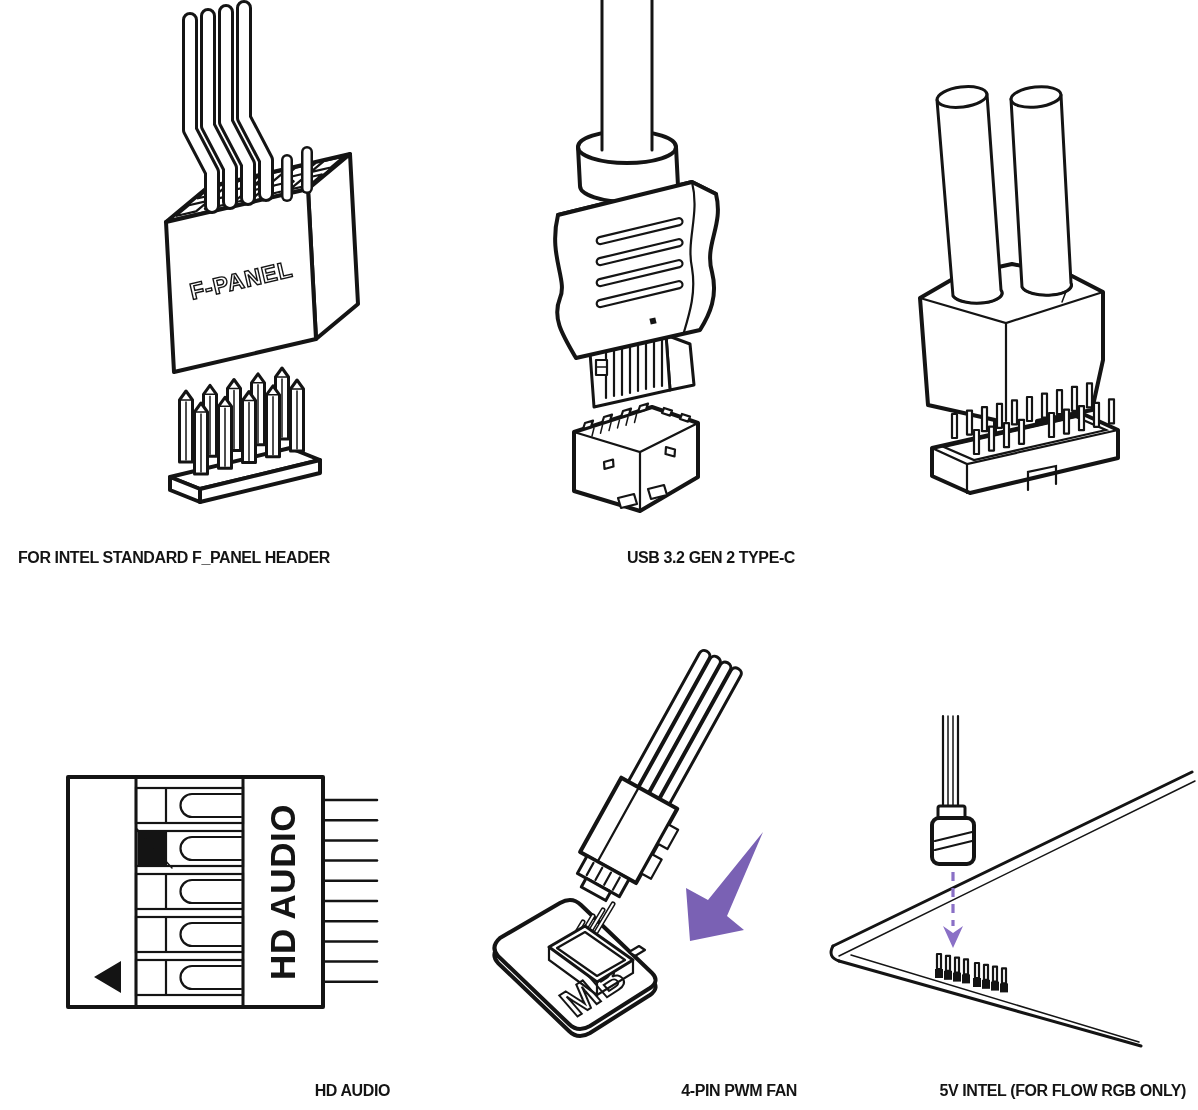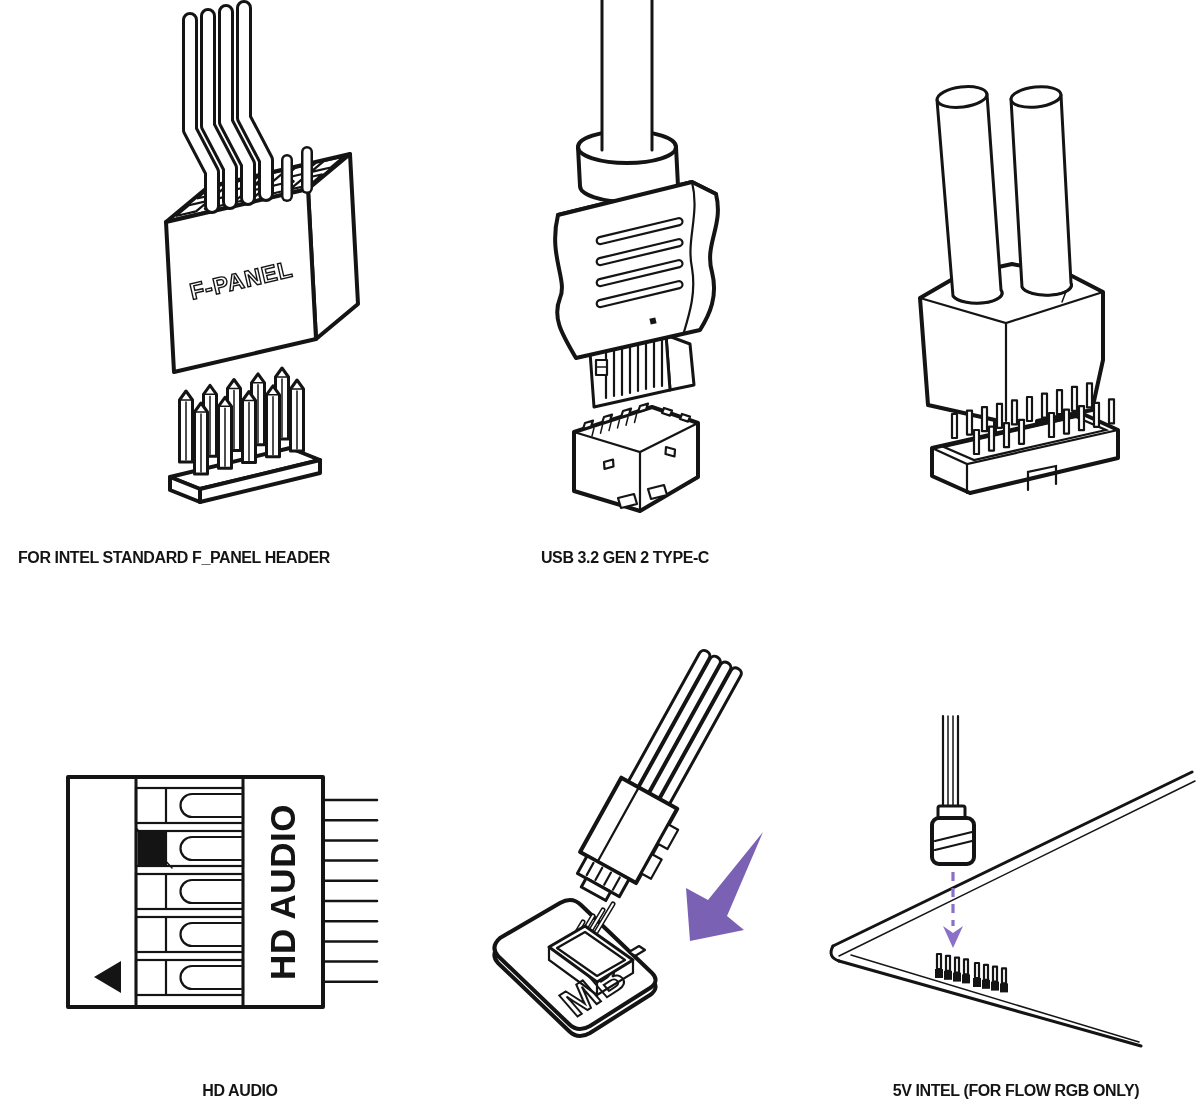--- a/index.html
+++ b/index.html
@@ -1,21 +1,21 @@
 <!DOCTYPE html>
 <html><head>
 <meta charset="utf-8">
 <style>
   html,body{margin:0;padding:0;background:#fff;}
   .stage{position:relative;width:1198px;height:1110px;background:#ffffff;overflow:hidden;
          font-family:"Liberation Sans",sans-serif;}
   .art{position:absolute;left:0;top:0;}
   .cap{position:absolute;font-weight:bold;font-size:16px;letter-spacing:-0.4px;
        color:#141414;white-space:nowrap;}
-  .cap.center{text-align:center;}
+  .cap.center{text-align:right;}
   
   .o4{fill:#ffffff;stroke:#141414;stroke-width:4;stroke-linejoin:round;}
   .o3{fill:#ffffff;stroke:#141414;stroke-width:3;stroke-linejoin:round;}
   .o2{fill:#ffffff;stroke:#141414;stroke-width:2.2;stroke-linejoin:round;}
   .l3{fill:none;stroke:#141414;stroke-width:3;stroke-linecap:round;}
   .l25{fill:none;stroke:#141414;stroke-width:2.5;stroke-linecap:round;}
   .l2{fill:none;stroke:#141414;stroke-width:2.2;stroke-linecap:round;}
   .l15{fill:none;stroke:#141414;stroke-width:1.5;stroke-linecap:round;}
   .wireK{fill:none;stroke:#141414;stroke-width:16;stroke-linejoin:round;stroke-linecap:round;}
   .wireW{fill:none;stroke:#ffffff;stroke-width:10;stroke-linejoin:round;stroke-linecap:round;}
@@ -350,15 +350,16 @@
         <rect class="o2" x="1002" y="968.4" width="4" height="15" stroke-width="1.8"></rect>
             <rect class="blk" x="1000" y="983.4" width="8" height="9"></rect>
       </g>
     </g>
   </g>
 </svg>
 
 <div class="cap" style="left:18px;top:549px;">FOR INTEL STANDARD F_PANEL HEADER</div>
 <div class="cap center" style="left:455px;top:549px;width:340px;">USB 3.2 GEN 2 TYPE-C</div>
 <div class="cap center" style="left:90px;top:1082px;width:300px;">HD AUDIO</div>
+<div class="cap center" style="left:457px;top:1082px;width:340px;">4-PIN PWM FAN</div>
 <div class="cap center" style="left:846px;top:1082px;width:340px;">5V INTEL (FOR FLOW RGB ONLY)</div>
 
 </div>
 
 </body></html>

